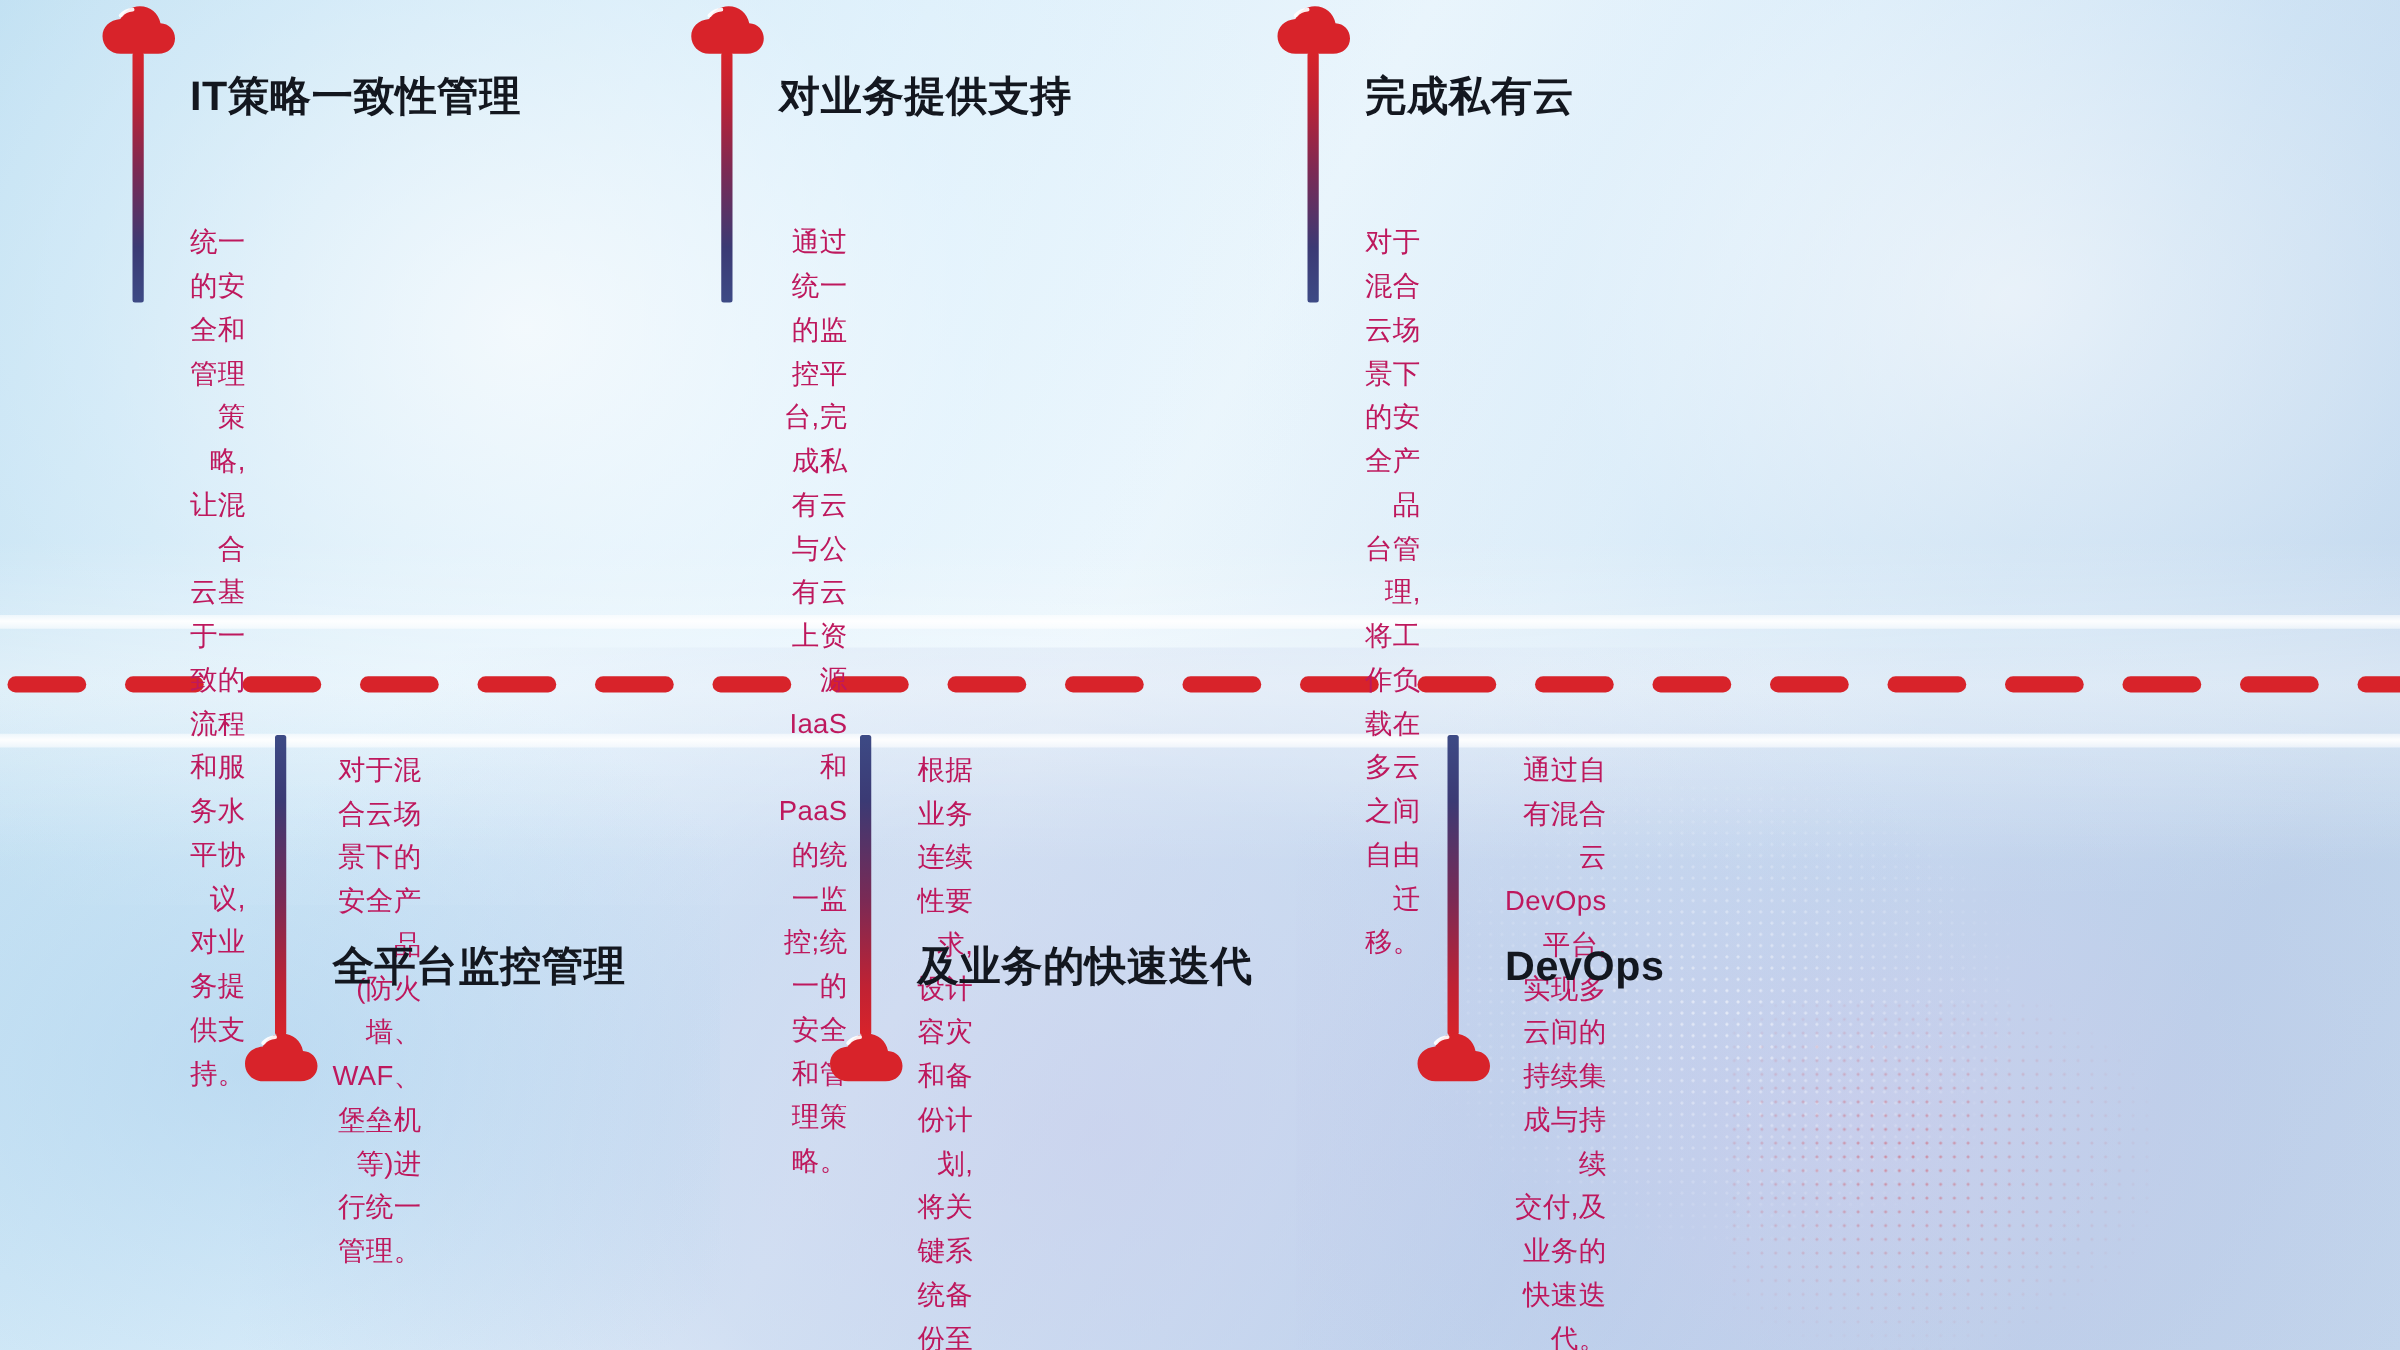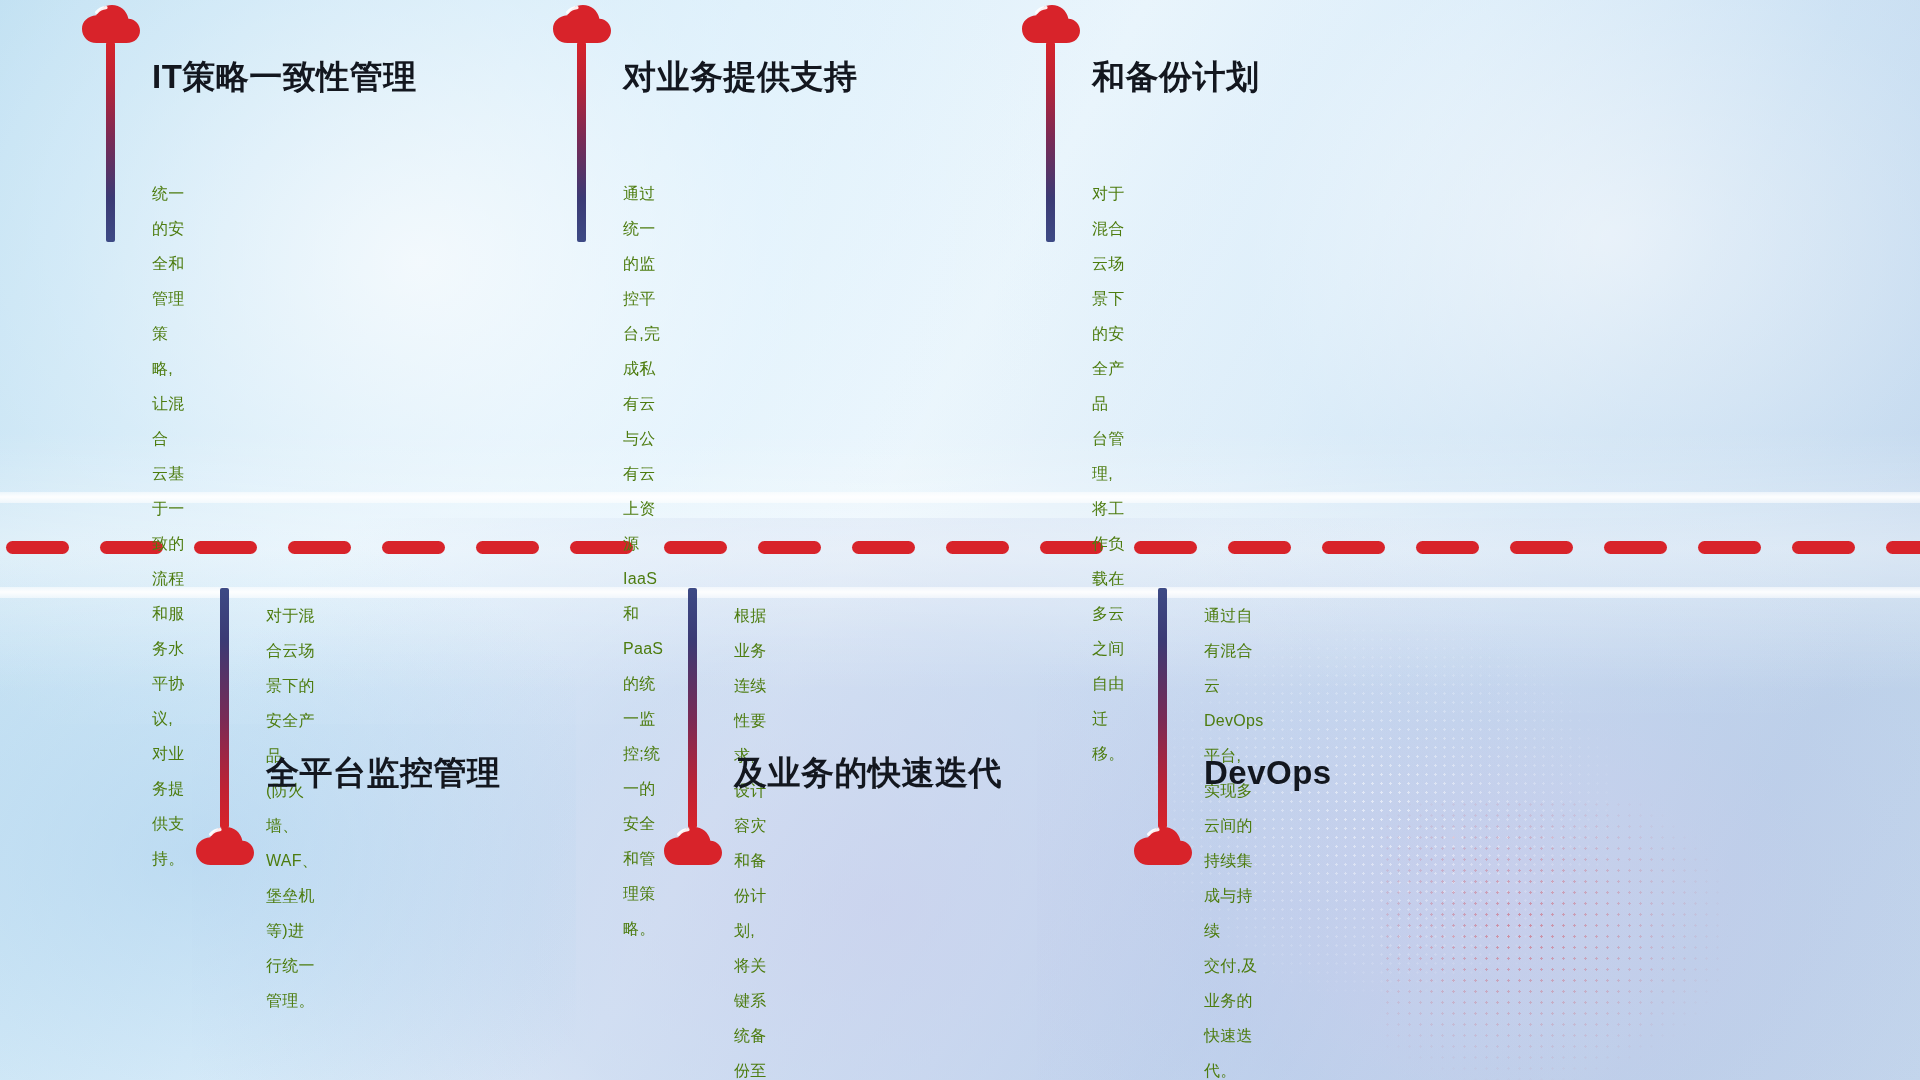--- a/index.html
+++ b/index.html
@@ -101,22 +101,22 @@
     width:9px; border-radius:2px;
   }
   .stem.down{ background:linear-gradient(180deg,#d8232a 0%,#c02233 18%,#7a2a55 48%,#3b3a74 78%,#3d4a85 100%); }
   .stem.up{ background:linear-gradient(180deg,#3d4a85 0%,#3b3a74 22%,#7a2a55 55%,#c02233 84%,#d8232a 100%); }
 
   .title{
     font-size:33px; font-weight:700; color:#13171f;
     letter-spacing:.5px; white-space:nowrap; line-height:1;
   }
   .desc{
-    font-size:16px; line-height:35px; color:#4d7c0f;
-    letter-spacing:.3px; font-weight:400; white-space:pre-line;
+    font-size:22px; line-height:35px; color:#be185d;
+    letter-spacing:.3px; font-weight:400; white-space:pre-line;text-align:right;
   }
 
   
   .col.top .cloud-wrap{ position:absolute; left:0; top:0; }
   .col.top .stem{ position:absolute; left:26px; top:42px; }
   .col.top .title{ position:absolute; left:72px; top:60px; }
   .col.top .desc{ position:absolute; left:72px; top:176px; }
 
   
   .col.bot .desc{ position:absolute; left:72px; top:0px; }
@@ -204,21 +204,21 @@
   <div class="col top" style="left:1020px;">
     <div class="cloud-wrap">
       <div class="cloud">
         <svg viewBox="0 0 62 44" xmlns="http://www.w3.org/2000/svg">
           <path d="M16.5 43h30c8.3 0 13.5-5.4 13.5-12.2 0-6.6-5-11.8-11.6-12.1-1.5-8-8.2-13.7-16.5-13.7-7 0-13 4-15.6 10.2C7.6 16 2 21.6 2 28.9 2 36.6 8.1 43 16.5 43z" fill="#d8232a"></path>
           <path d="M16.6 12.4c2.2-2.6 5.6-4.4 9.4-4.7" fill="none" stroke="#ffffff" stroke-width="3.2" stroke-linecap="round" opacity="0.92"></path>
         </svg>
       </div>
     </div>
     <div class="stem down" style="height:200px;"></div>
-    <div class="title">和备份计划</div>
+    <div class="title">完成私有云</div>
     <div class="desc">对于混合云场景下的安全产品
 台管理,将工作负载在多云之间
 自由迁移。</div>
   </div>
 
 </div>
 
 <div id="bottom-row">
 
   <div class="col bot" style="left:194px;">

